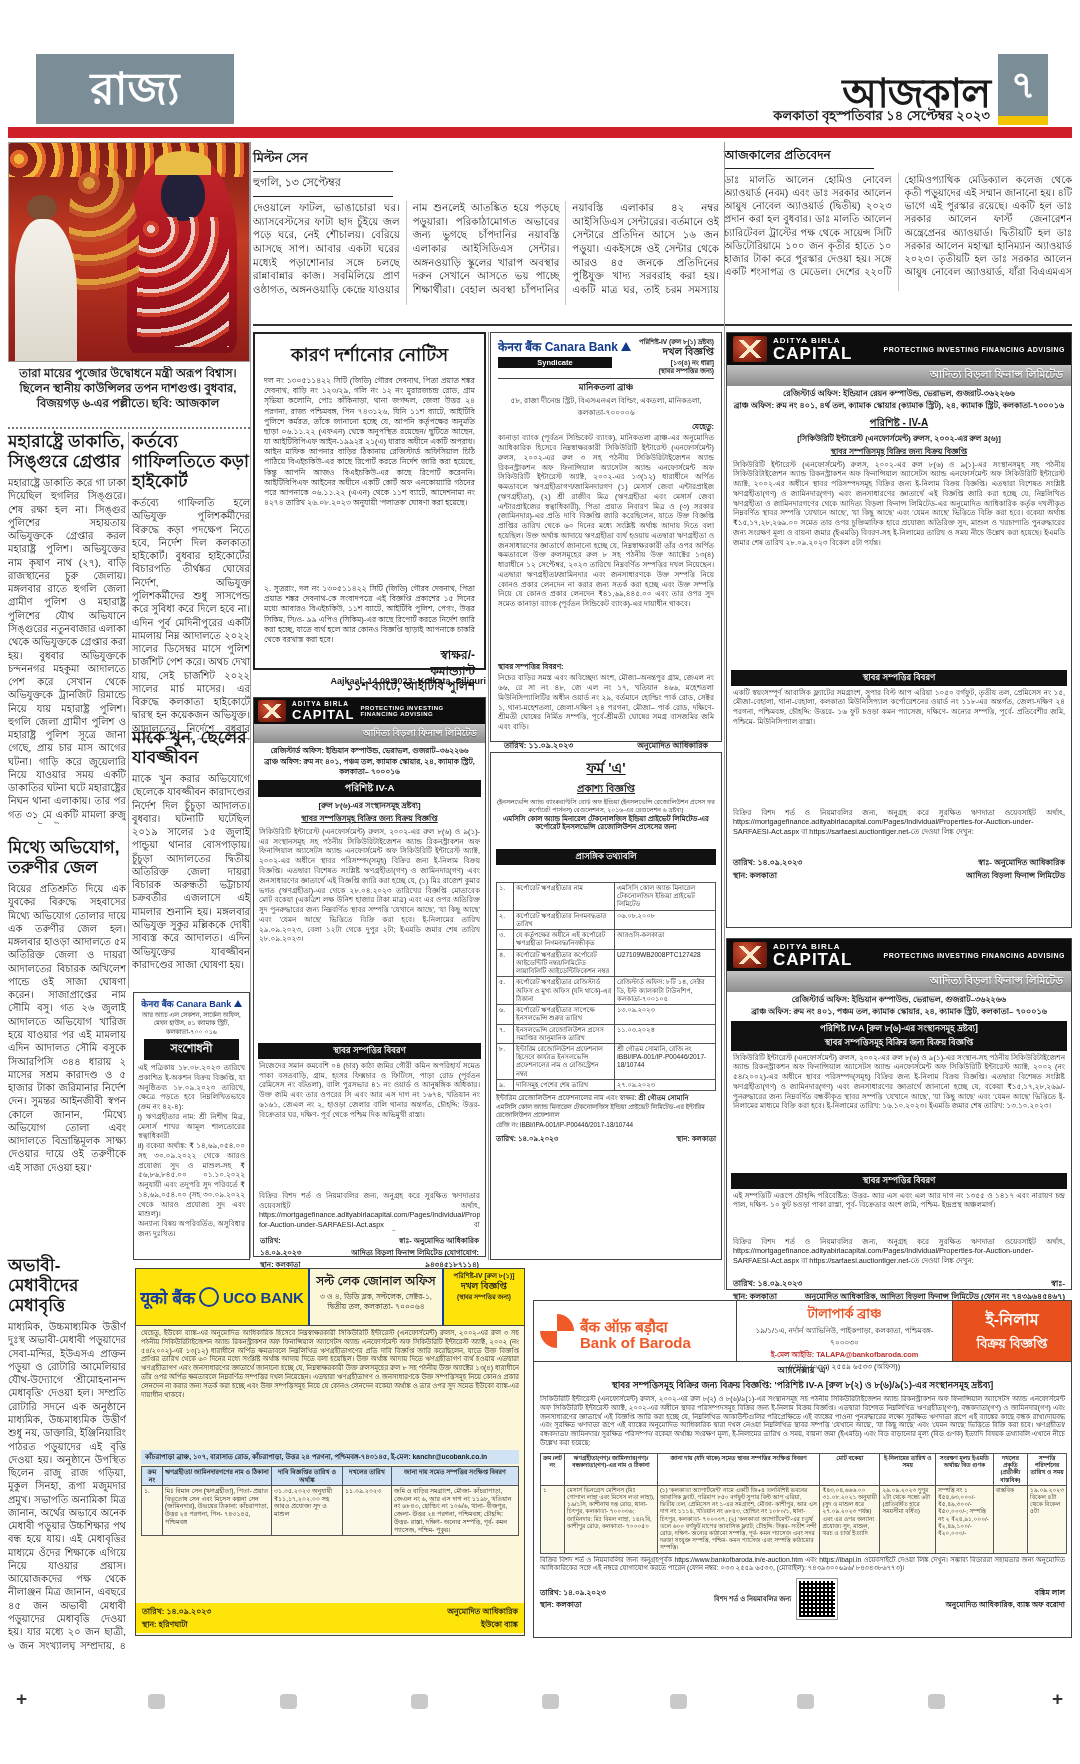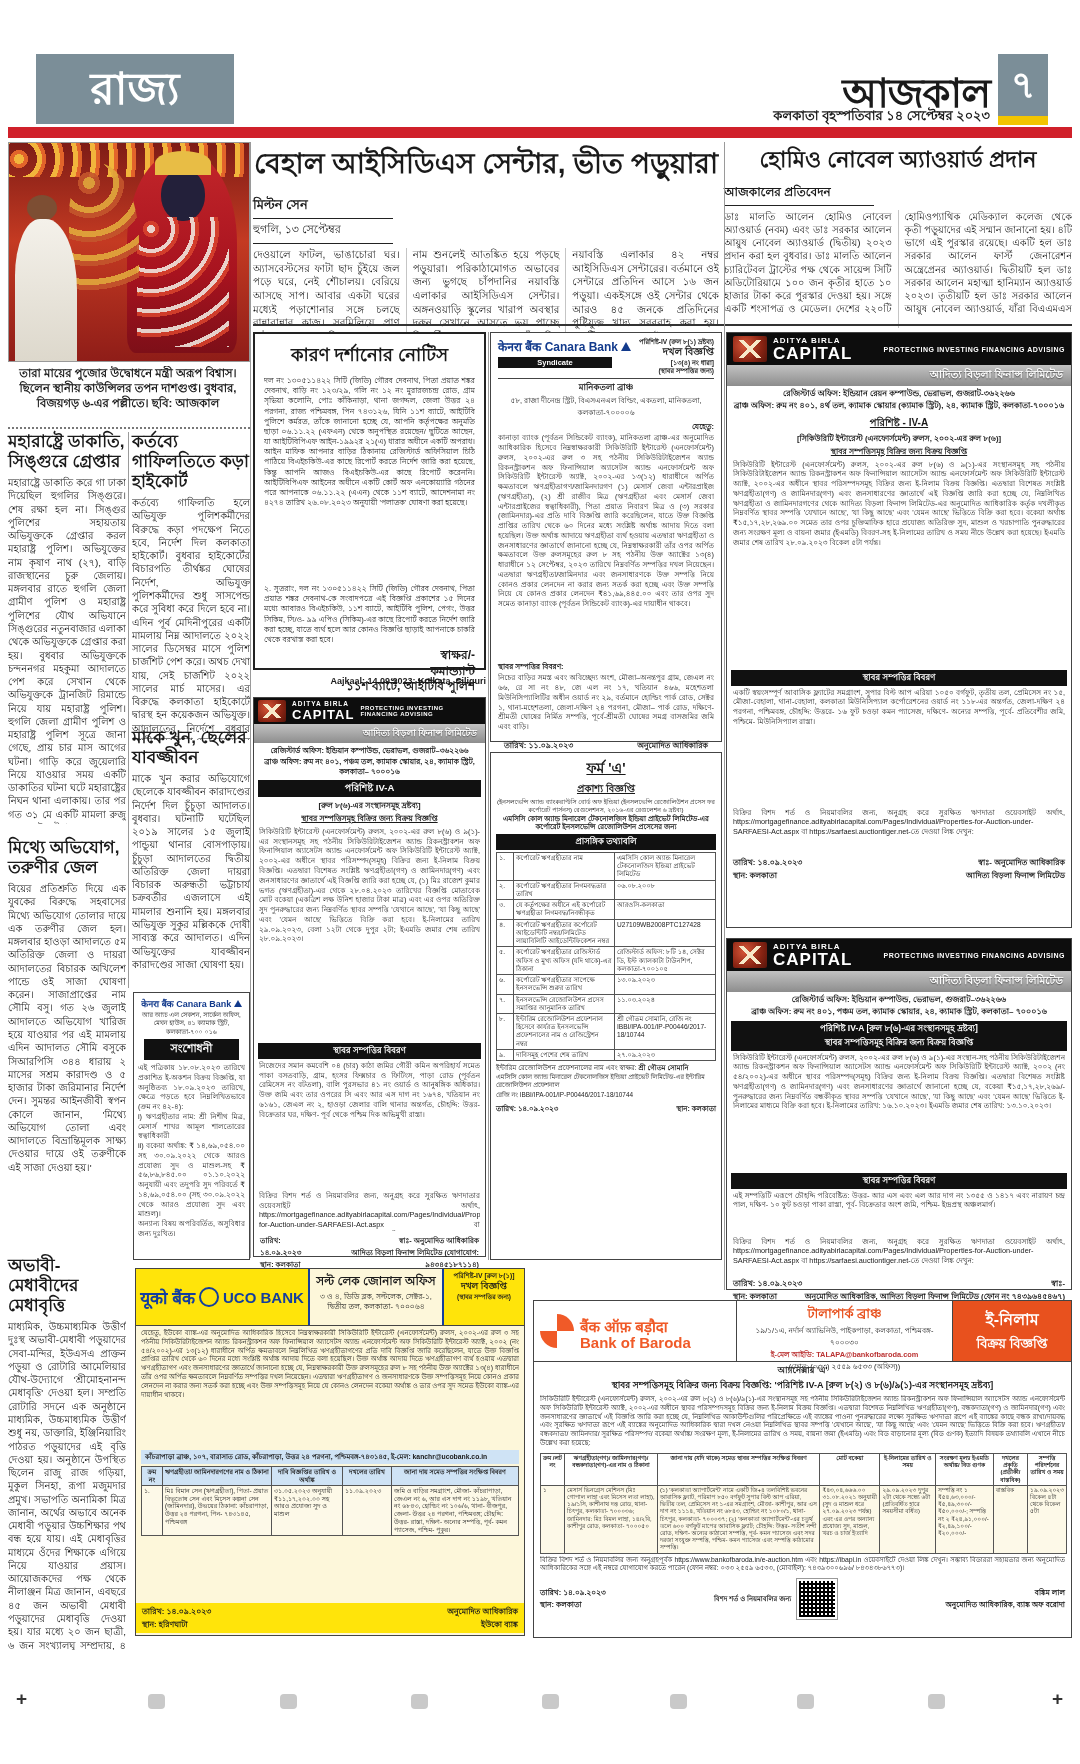--- a/index.html
+++ b/index.html
@@ -64,32 +64,30 @@
     <div class="abs" style="left:146px;top:8px;width:56px;height:24px;border-radius:50% 50% 0 0;background:#e8bd45;"></div>
     <div class="abs" style="left:128px;top:74px;width:92px;height:130px;background:repeating-radial-gradient(circle at 14px 12px,#f6f2e8 0 4px,#d9442d 4px 8px,transparent 8px 20px);opacity:.85;"></div>
     <div class="abs" style="left:60px;top:20px;width:70px;height:130px;border-radius:40% 60% 0 0;background:repeating-radial-gradient(circle at 20px 20px,#e2a93c 0 6px,#c4552c 6px 11px,transparent 11px 24px);opacity:.9;"></div>
     <div class="abs" style="left:18px;top:52px;width:30px;height:26px;border-radius:50%;background:#7d4e33;"></div>
     <div class="abs" style="left:6px;top:76px;width:62px;height:142px;border-radius:40% 50% 0 0;background:linear-gradient(180deg,#f4f1ea,#ddd8cc);"></div>
   </div>
   <div class="abs caption" style="left:8px;top:366px;width:240px;height:56px;overflow:hidden;">তারা মায়ের পুজোর উদ্বোধনে মন্ত্রী অরূপ বিশ্বাস। ছিলেন স্থানীয় কাউন্সিলর তপন দাশগুপ্ত। বুধবার, বিজয়গড় ৬-এর পল্লীতে। ছবি: আজকাল</div>
   <div class="abs" style="left:8px;top:427px;width:242px;border-top:2px dotted #777;"></div>
 
   <div class="abs" style="left:253px;top:142px;width:466px;">
-    <div class="center" style="font-size:28px;font-weight:bold;white-space:nowrap;overflow:hidden;">বেহাল আইসিডিএস সেন্টার, ভীত পড়ুয়ারা</div>
     <div style="display:flex;gap:14px;margin-top:6px;">
       <div style="width:140px;flex:none;">
         <div class="bold uline" style="font-size:13px;padding-bottom:2px;">মিল্টন সেন</div>
         <div style="font-size:11px;padding-top:2px;border-bottom:1px solid #222;padding-bottom:3px;">হুগলি, ১৩ সেপ্টেম্বর</div>
       </div>
     </div>
     <div class="article-body cols3" style="height:104px;margin-top:4px;">দেওয়ালে ফাটল, ভাঙাচোরা ঘর। অ্যাসবেস্টসের ফাটা ছাদ চুঁইয়ে জল পড়ে ঘরে, নেই শৌচালয়। বেরিয়ে আসছে সাপ। আবার একটা ঘরের মধ্যেই পড়াশোনার সঙ্গে চলছে রান্নাবান্নার কাজ। সবমিলিয়ে প্রাণ ওষ্ঠাগত, অঙ্গনওয়াড়ি কেন্দ্রে যাওয়ার নাম শুনলেই আতঙ্কিত হয়ে পড়ছে পড়ুয়ারা। পরিকাঠামোগত অভাবের জন্য ভুগছে চাঁপদানির নয়াবস্তি এলাকার আইসিডিএস সেন্টার। অঙ্গনওয়াড়ি স্কুলের খারাপ অবস্থার দরুন সেখানে আসতে ভয় পাচ্ছে শিক্ষার্থীরা। বেহাল অবস্থা চাঁপদানির নয়াবস্তি এলাকার ৪২ নম্বর আইসিডিএস সেন্টারের। বর্তমানে ওই সেন্টারে প্রতিদিন আসে ১৬ জন পড়ুয়া। একইসঙ্গে ওই সেন্টার থেকে আরও ৪৫ জনকে প্রতিদিনের পুষ্টিযুক্ত খাদ্য সরবরাহ করা হয়। একটি মাত্র ঘর, তাই চরম সমস্যায় দিন কাটছে পড়ুয়া থেকে দিদিমণি সকলেরই। বেহাল অবস্থা প্রসঙ্গে সেন্টারের শিক্ষক শ্রাবণী সরকার বিশ্বাস জানিয়েছেন, দিন কয়েক আগেই সেন্টারের অ্যাসবেস্টসের ছাদ থেকে দুটি সাপ বেরোতে দেখা গেছে। স্বাভাবিক কারণেই তখন উপস্থিত ছাত্রছাত্রীরা খুবই ভয় পেয়েছিল। তাই বর্তমানে অনেক পড়ুয়াই সেন্টারমুখী হতে চাইছে না। একটি মাত্র ঘর, একদিকে চলে ক্লাস, পাশেই হয় রান্না। স্কুল চলাকালীন রান্নার ধোঁয়া খুবই অস্বাস্থ্যকর পরিবেশের সৃষ্টি করে। তার ওপর সেন্টারটির অবস্থান এমন একটি জায়গায়, যার একপাশে রয়েছে জঙ্গল, আর অপর প্রান্ত দিয়ে গেছে রেললাইন। প্রশাসনের কাছে জানানো হয়েছে, তবে সৎ উদ্যোগের অভাবে এখনও কোনও পদক্ষেপ নজরে পড়েনি।</div>
   </div>
 
   <div class="abs" style="left:724px;top:142px;width:348px;">
-    <div class="center" style="font-size:22px;font-weight:bold;white-space:nowrap;overflow:hidden;">হোমিও নোবেল অ্যাওয়ার্ড প্রদান</div>
     <div class="bold uline" style="font-size:12px;width:150px;margin-top:4px;padding-bottom:2px;">আজকালের প্রতিবেদন</div>
     <div class="article-body cols2" style="height:118px;margin-top:4px;font-size:9.8px;">ডাঃ মালতি আলেন হোমিও নোবেল অ্যাওয়ার্ড (নবম) এবং ডাঃ সরকার আলেন আয়ুষ নোবেল অ্যাওয়ার্ড (দ্বিতীয়) ২০২৩ প্রদান করা হল বুধবার। ডাঃ মালতি আলেন চ্যারিটেবল ট্রাস্টের পক্ষ থেকে সায়েন্স সিটি অডিটোরিয়ামে ১০০ জন কৃতীর হাতে ১০ হাজার টাকা করে পুরস্কার দেওয়া হয়। সঙ্গে একটি শংসাপত্র ও মেডেল। দেশের ২২০টি হোমিওপ্যাথিক মেডিক্যাল কলেজ থেকে কৃতী পড়ুয়াদের এই সম্মান জানানো হয়। ৪টি ভাগে এই পুরস্কার রয়েছে। একটি হল ডাঃ সরকার আলেন ফার্স্ট জেনারেশন অন্ত্রেপ্রেনর অ্যাওয়ার্ড। দ্বিতীয়টি হল ডাঃ সরকার আলেন মহাত্মা হানিম্যান অ্যাওয়ার্ড ২০২৩। তৃতীয়টি হল ডাঃ সরকার আলেন আয়ুষ নোবেল অ্যাওয়ার্ড, যাঁরা বিএএমএস পরীক্ষায় শীর্ষস্থান অধিকার করেছেন এই রাজ্য থেকে। এছাড়াও চতুর্থ পুরস্কার হল ডাঃ সরকার আলেন হাই এডুকেশন এক্সেলেন্স অ্যাওয়ার্ড। মোট ১০ লক্ষ ৬ হাজার টাকা পুরস্কার দেওয়া হয় বিভিন্ন ক্ষেত্রের কৃতীদের হাতে। ডাঃ সরকার আলেন ট্রাস্টের পক্ষ থেকে বলা হয়েছে, হোমিওপ্যাথিতে বিশ্বের সবচেয়ে বড় পুরস্কার।</div>
   </div>
 
   <div class="abs" style="left:253px;top:324px;width:819px;height:2px;background:#333;"></div>
 
   <div class="abs" style="left:8px;top:432px;width:118px;">
     <div class="art-title">মহারাষ্ট্রে ডাকাতি, সিঙ্গুরে গ্রেপ্তার</div>
     <div class="article-body" style="height:348px;font-size:9.9px;">মহারাষ্ট্রে ডাকাতি করে গা ঢাকা দিয়েছিল হুগলির সিঙ্গুরে। শেষ রক্ষা হল না। সিঙ্গুর পুলিশের সহায়তায় অভিযুক্তকে গ্রেপ্তার করল মহারাষ্ট্র পুলিশ। অভিযুক্তের নাম কৃষাণ নাথ (২৭), বাড়ি রাজস্থানের চুরু জেলায়। মঙ্গলবার রাতে হুগলি জেলা গ্রামীণ পুলিশ ও মহারাষ্ট্র পুলিশের যৌথ অভিযানে সিঙ্গুরের নতুনবাজার এলাকা থেকে অভিযুক্তকে গ্রেপ্তার করা হয়। বুধবার অভিযুক্তকে চন্দননগর মহকুমা আদালতে পেশ করে সেখান থেকে অভিযুক্তকে ট্রানজিট রিমান্ডে নিয়ে যায় মহারাষ্ট্র পুলিশ। হুগলি জেলা গ্রামীণ পুলিশ ও মহারাষ্ট্র পুলিশ সূত্রে জানা গেছে, প্রায় চার মাস আগের ঘটনা। গাড়ি করে জুয়েলারি নিয়ে যাওয়ার সময় একটি ডাকাতির ঘটনা ঘটে মহারাষ্ট্রের নিঘন থানা এলাকায়। তার পর গত ৩১ মে একটি মামলা রুজু হয়। সেই ঘটনার তদন্তে নেমে এক অভিযুক্তের খোঁজে সিঙ্গুরে আসে মুম্বই পুলিশের একটি দল। পুলিশ জানতে পারে অভিযুক্ত ডাকাতির পর সিঙ্গুরে এসে জালাঘাটা এলাকায় একটি ঘর ভাড়া নিয়ে গা ঢাকা দিয়েছিল।</div>
   </div>
@@ -180,21 +178,21 @@
       <div class="abfl-wordmark">
         <div class="t">ADITYA BIRLA</div>
         <div class="c">CAPITAL</div>
       </div>
       <div class="abfl-tag">PROTECTING INVESTING FINANCING ADVISING</div>
     </div>
     <div class="abfl-silver">আদিত্য বিড়লা ফিনান্স লিমিটেড</div>
     <div class="addr">রেজিস্টার্ড অফিস: ইন্ডিয়ান রেয়ন কম্পাউন্ড, ভেরাভল, গুজরাট-৩৬২২৬৬</div>
     <div class="addr" style="padding-top:0;">ব্রাঞ্চ অফিস: রুম নং ৪০১, ৪র্থ তল, ক্যামাক স্কোয়ার (ক্যামাক স্ট্রিট), ২৪, ক্যামাক স্ট্রিট, কলকাতা-৭০০০১৬</div>
     <div class="apdx">পরিশিষ্ট - IV-A</div>
-    <div class="apdx-sub">[সিকিউরিটি ইন্টারেস্ট (এনফোর্সমেন্ট) রুলস, ২০০২-এর রুল ৮(৬)]</div>
+    <div class="apdx-sub">[সিকিউরিটি ইন্টারেস্ট (এনফোর্সমেন্ট) রুলস, ২০০২-এর রুল 3(৬)]</div>
     <div class="apdx-sub" style="text-decoration:underline;">স্থাবর সম্পত্তিসমূহ বিক্রির জন্য বিক্রয় বিজ্ঞপ্তি</div>
     <div class="dense" style="height:208px;margin:2px 6px;">সিকিউরিটি ইন্টারেস্ট (এনফোর্সমেন্ট) রুলস, ২০০২-এর রুল ৮(৬) ও ৯(১)-এর সংস্থানসমূহ সহ পঠনীয় সিকিউরিটাইজেশন অ্যান্ড রিকনস্ট্রাকশন অফ ফিনান্সিয়াল অ্যাসেটস অ্যান্ড এনফোর্সমেন্ট অফ সিকিউরিটি ইন্টারেস্ট অ্যাক্ট, ২০০২-এর অধীনে স্থাবর পরিসম্পদসমূহ বিক্রির জন্য ই-নিলাম বিক্রয় বিজ্ঞপ্তি। এতদ্বারা বিশেষত সংশ্লিষ্ট ঋণগ্রহীতা(গণ) ও জামিনদার(গণ) এবং জনসাধারণের জ্ঞাতার্থে এই বিজ্ঞপ্তি জারি করা হচ্ছে যে, নিম্নলিখিত ঋণগ্রহীতা ও জামিনদারগণের থেকে আদিত্য বিড়লা ফিনান্স লিমিটেড-এর অনুমোদিত আধিকারিক কর্তৃক দখলীকৃত নিম্নবর্ণিত স্থাবর সম্পত্তি 'যেখানে আছে', 'যা কিছু আছে' এবং 'যেমন আছে' ভিত্তিতে বিক্রি করা হবে। বকেয়া অর্থাঙ্ক ₹১৫,১৭,২৮,২৬৯.০০ সমেত তার ওপর চুক্তিমাফিক হারে প্রযোজ্য অতিরিক্ত সুদ, মাশুল ও খরচাপাতি পুনরুদ্ধারের জন্য সংরক্ষণ মূল্য ও বায়না জমার (ইএমডি) বিবরণ-সহ ই-নিলামের তারিখ ও সময় নীচে উল্লেখ করা হয়েছে। ইএমডি জমার শেষ তারিখ ২৮.০৯.২০২৩ বিকেল ৫টা পর্যন্ত।</div>
     <div class="sec-bar">স্থাবর সম্পত্তির বিবরণ</div>
     <div class="dense" style="height:118px;margin:0 6px;">একটি স্বয়ংসম্পূর্ণ আবাসিক ফ্ল্যাটের সমগ্রাংশ, সুপার বিল্ট আপ এরিয়া ১০৫০ বর্গফুট, তৃতীয় তল, প্রেমিসেস নং ১৫, মৌজা-বেহালা, থানা-বেহালা, কলকাতা মিউনিসিপ্যাল কর্পোরেশনের ওয়ার্ড নং ১১৮-এর অন্তর্গত, জেলা-দক্ষিণ ২৪ পরগনা, পশ্চিমবঙ্গ, চৌহদ্দি: উত্তরে- ১৬ ফুট চওড়া কমন প্যাসেজ, দক্ষিণে- অন্যের সম্পত্তি, পূর্বে- প্রতিবেশীর জমি, পশ্চিমে- মিউনিসিপ্যাল রাস্তা।</div>
     <div class="dense" style="height:44px;margin:2px 6px;">বিক্রির বিশদ শর্ত ও নিয়মাবলির জন্য, অনুগ্রহ করে সুরক্ষিত ঋণদাতা ওয়েবসাইট অর্থাৎ, https://mortgagefinance.adityabirlacapital.com/Pages/Individual/Properties-for-Auction-under-SARFAESI-Act.aspx বা https://sarfaesi.auctiontiger.net-তে দেওয়া লিঙ্ক দেখুন:</div>
     <div class="foot-row">
       <span>
         <span>তারিখ: ১৪.০৯.২০২৩</span><br>
         <span>স্থান: কলকাতা</span>
       </span>
@@ -236,21 +234,21 @@
         <span>আদিত্য বিড়লা ফিনান্স লিমিটেড (যোগাযোগ: ৯৪৩৪৫১৮৭১১৪)</span>
       </span>
     </div>
   </div>
 
   <div class="abs box" style="left:490px;top:752px;width:232px;height:508px;padding:4px 5px;">
     <div class="center bold" style="font-size:14px;text-decoration:underline;">ফর্ম 'এ'</div>
     <div class="center bold" style="font-size:10px;text-decoration:underline;">প্রকাশ্য বিজ্ঞপ্তি</div>
     <div class="center" style="font-size:6.2px;line-height:1.25;">(ইনসলভেন্সি অ্যান্ড ব্যাংকরাপ্টসি বোর্ড অফ ইন্ডিয়া (ইনসলভেন্সি রেজোলিউশন প্রসেস ফর কর্পোরেট পার্সনস) রেগুলেশনস, ২০১৬-এর রেগুলেশন ৬ দ্রষ্টব্য)</div>
     <div class="center bold" style="font-size:7px;line-height:1.25;margin-top:1px;">এমসিসি কোল অ্যান্ড মিনারেল টেকনোলজিস ইন্ডিয়া প্রাইভেট লিমিটেড-এর কর্পোরেট ইনসলভেন্সি রেজোলিউশন প্রসেসের জন্য</div>
-    <div class="sec-bar" style="margin:2px 0;">প্রাসঙ্গিক তথ্যাবলি</div>
+    <div class="sec-bar" style="margin:17px 0;">প্রাসঙ্গিক তথ্যাবলি</div>
     <table style="width:100%;font-size:6.6px;line-height:1.25;">
       <tbody>
         <tr>
             <td style="width:12px;">১.</td>
             <td style="width:96px;">কর্পোরেট ঋণগ্রহীতার নাম</td>
             <td>এমসিসি কোল অ্যান্ড মিনারেল টেকনোলজিস ইন্ডিয়া প্রাইভেট লিমিটেড</td>
           </tr>
         <tr>
             <td>২.</td>
             <td>কর্পোরেট ঋণগ্রহীতার নিগমবদ্ধতার তারিখ</td>

